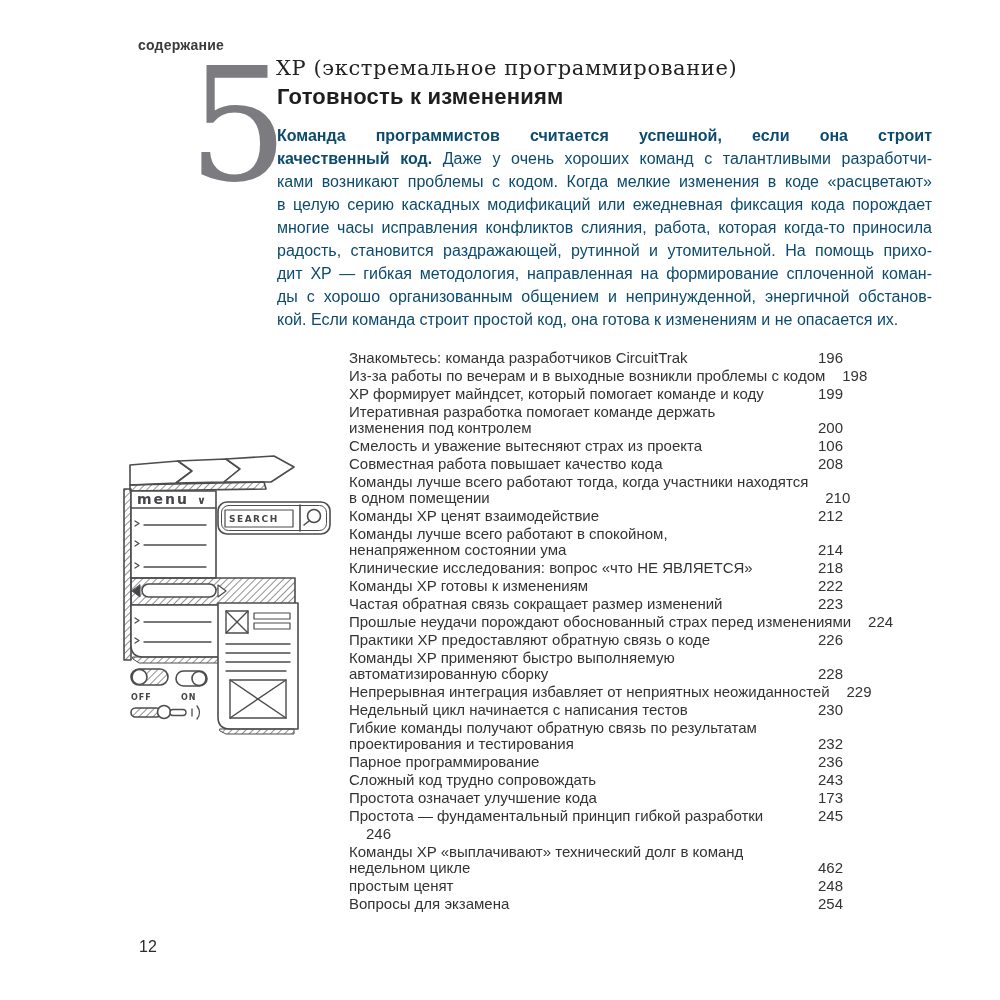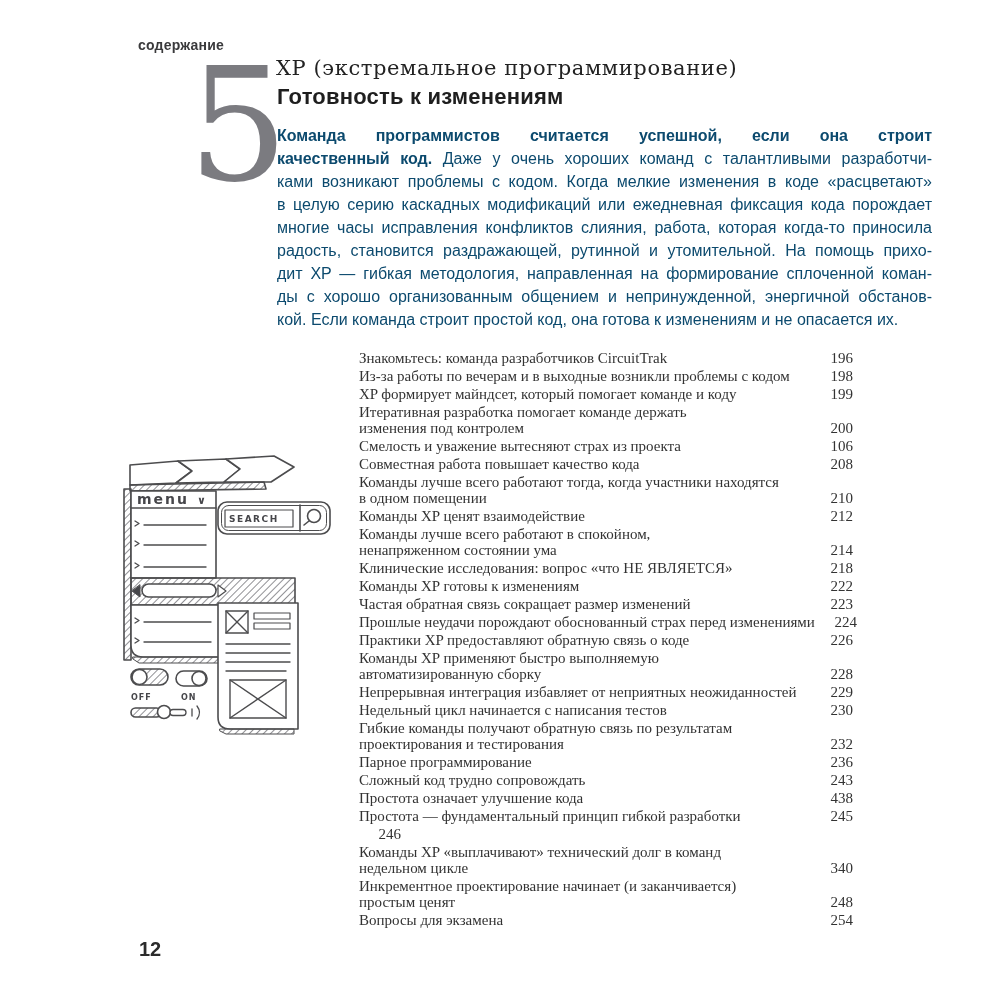--- a/index.html
+++ b/index.html
@@ -26,30 +26,30 @@
     font-size:22px;font-weight:bold;color:#1e1e1e;letter-spacing:.2px;
   }
   .intro{
     position:absolute;left:277px;top:124px;width:655px;
     font-size:16px;color:#0c4a6e;
   }
   .intro .p-line{line-height:23px;text-align:justify;text-align-last:justify;}
   .intro .p-line.last{text-align-last:left;}
   .intro b{font-weight:bold;}
   .toc{
-    position:absolute;left:359px;top:350px;width:494px;
-    font-family:Liberation Serif, serif;
+    position:absolute;left:349px;top:350px;width:494px;
+    font-family:Liberation Sans, sans-serif;
     font-size:15px;color:#333;
   }
   .toc-row{display:flex;justify-content:space-between;align-items:flex-end;margin-bottom:2px;}
   .toc-title div{line-height:16px;white-space:nowrap;}
   .toc-page{line-height:16px;margin-left:12px;min-width:30px;text-align:right;}
   .folio{
     position:absolute;left:139px;top:938px;
-    font-size:20px;font-weight:bold;color:#2b2b2b;text-align:center;
+    font-size:16px;font-weight:normal;color:#2b2b2b;text-align:center;
   }
   .sketch{position:absolute;left:114px;top:444px;}
   .sketch text{fill:#46464a;}
   .sk-menu{font-family:"DejaVu Sans",sans-serif;font-size:14px;font-weight:bold;letter-spacing:2px;}
   .sk-chev{font-family:"DejaVu Sans",sans-serif;font-size:11px;font-weight:bold;}
   .sk-search{font-family:"DejaVu Sans",sans-serif;font-size:9px;font-weight:bold;letter-spacing:1.5px;}
   .sk-small{font-family:"DejaVu Sans",sans-serif;font-size:8px;font-weight:bold;letter-spacing:1px;}
 </style>
 </head>
 <body>
@@ -199,41 +199,40 @@
       <div class="toc-row">
         <div class="toc-title">
           <div>Сложный код трудно сопровождать</div>
         </div>
         <div class="toc-page">243</div>
       </div>
       <div class="toc-row">
         <div class="toc-title">
           <div>Простота означает улучшение кода</div>
         </div>
-        <div class="toc-page">438</div>
+        <div class="toc-page">173</div>
       </div>
       <div class="toc-row">
         <div class="toc-title">
           <div>Простота — фундаментальный принцип гибкой разработки</div>
         </div>
         <div class="toc-page">245</div>
       </div>
       <div class="toc-row">
         <div class="toc-page">246</div>
       </div>
       <div class="toc-row">
         <div class="toc-title">
           <div>Команды XP «выплачивают» технический долг в команд</div>
           <div>недельном цикле</div>
         </div>
-        <div class="toc-page">340</div>
-      </div>
-      <div class="toc-row">
-        <div class="toc-title">
-          <div>Инкрементное проектирование начинает (и заканчивается)</div>
+        <div class="toc-page">462</div>
+      </div>
+      <div class="toc-row">
+        <div class="toc-title">
           <div>простым ценят</div>
         </div>
         <div class="toc-page">248</div>
       </div>
       <div class="toc-row">
         <div class="toc-title">
           <div>Вопросы для экзамена</div>
         </div>
         <div class="toc-page">254</div>
       </div>

